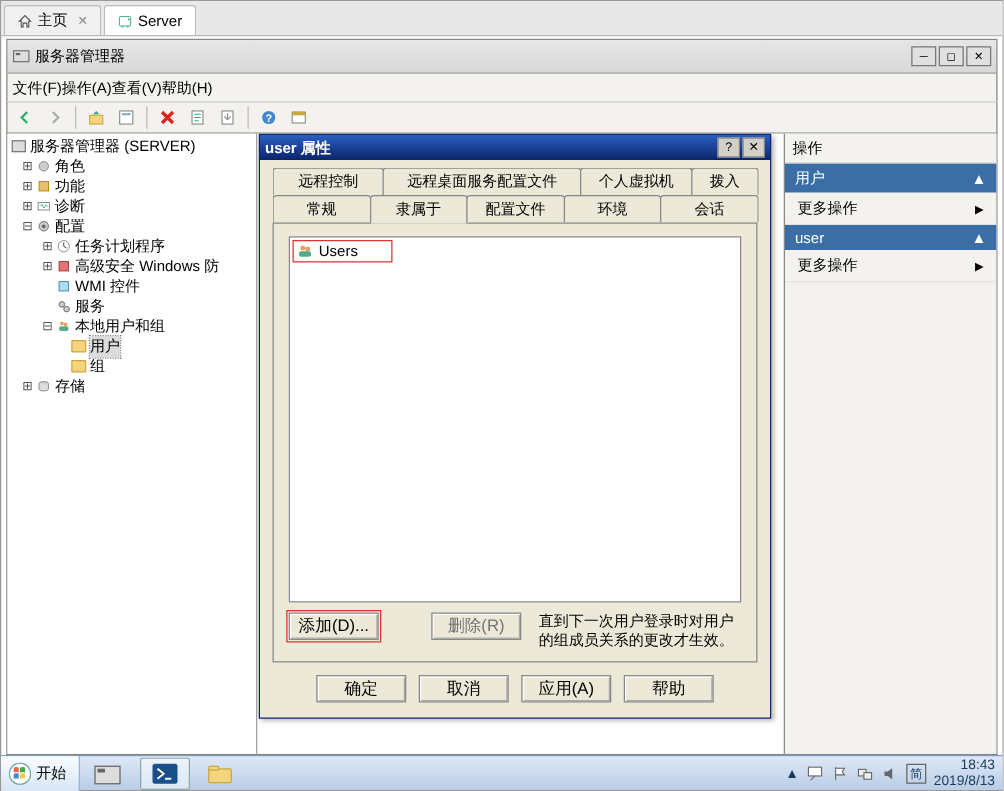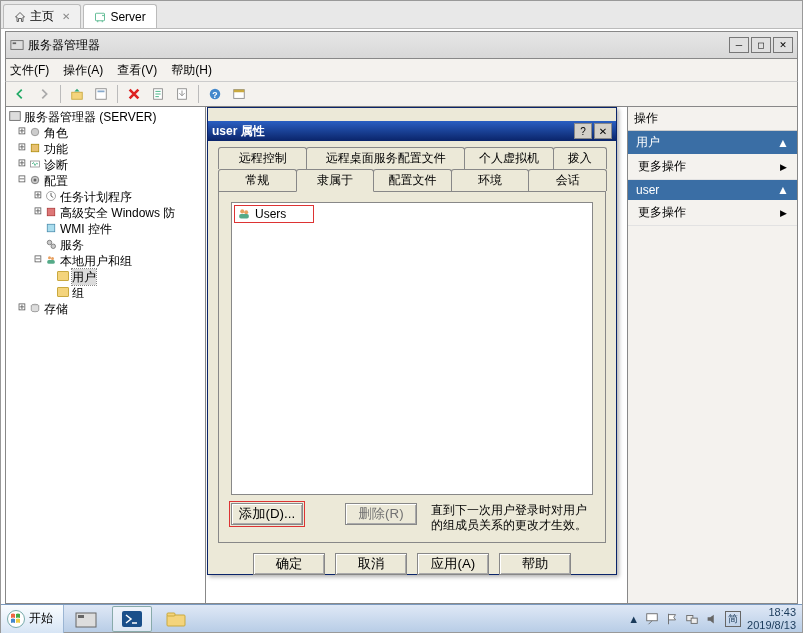--- a/index.html
+++ b/index.html
@@ -14,53 +14,53 @@
 .home-ico { width:12px; height:12px; display:inline-block; }
 .srv-ico { width:12px; height:12px; display:inline-block; }
 
 
 .sm-window { position: absolute; left: 4px; top: 30px; right: 4px; height: 28px; background: linear-gradient(#e6e6e6,#d8d8d8); border: 1px solid #888; display:flex; align-items:center; padding:0 4px; }
 .sm-title { margin-left: 4px; flex:1; }
 .win-btns { display:flex; gap:2px; }
 .win-btn { width:20px; height:16px; border:1px solid #777; background:#e0e0e0; display:flex; align-items:center; justify-content:center; font-size:9px; }
 
 
-.menubar { position:absolute; left:4px; top:58px; right:4px; height:22px; background:#f4f2ee; border-left:1px solid #888; border-right:1px solid #888; display:flex; align-items:center; padding-left:4px; gap:14px; }
+.menubar { position:absolute; left:4px; top:58px; right:4px; height:22px; background:#f4f2ee; border-left:1px solid #888; border-right:1px solid #888; display:flex; align-items:center; padding-left:4px; }
 .menubar span { cursor:default; }
 
 
 .toolbar { position:absolute; left:4px; top:80px; right:4px; height:26px; background:#f4f2ee; border:1px solid #888; border-top:1px solid #ccc; display:flex; align-items:center; padding-left:4px; gap:4px; }
 .tb-btn { width:20px; height:20px; display:flex; align-items:center; justify-content:center; border:1px solid transparent; }
 .tb-sep { width:1px; height:18px; background:#bbb; margin:0 2px; }
 
 
 .main-body { position:absolute; left:4px; top:106px; right:4px; bottom:28px; border:1px solid #888; border-top:none; background:#fff; display:flex; }
 
 
 .tree-panel { width:200px; border-right:1px solid #888; overflow:auto; background:#fff; padding:2px 0; }
-.tree-row { display:flex; height:16px; white-space:nowrap; }
+.tree-row { display:flex; align-items:center; height:16px; white-space:nowrap; }
 .tree-row .exp { width:12px; text-align:center; color:#555; font-size:10px; }
 .tree-row .ico { width:14px; height:14px; margin-right:2px; display:inline-flex; align-items:center; justify-content:center; }
 .tree-row.selected .lbl { background:#dcdcdc; outline:1px dotted #888; }
 .folder-ico { width:12px; height:10px; background:#f4d47c; border:1px solid #c9a93f; border-radius:1px; }
 
 
 .actions-panel { width:170px; border-left:1px solid #888; background:#f4f2ee; display:flex; flex-direction:column; }
 .actions-head { background:#f4f2ee; padding:3px 6px; font-weight:normal; border-bottom:1px solid #ccc; }
 .act-section-h { background:#3a6ea5; color:#fff; padding:3px 8px; display:flex; align-items:center; justify-content:space-between; }
 .act-section-h .arrow { color:#fff; }
 .act-item { padding:4px 10px; display:flex; align-items:center; justify-content:space-between; border-bottom:1px solid #e2e2e2; }
 .act-item .tri { font-size:9px; }
 
 
 .center-area { flex:1; background:#fff; }
 
 
 .dlg { position:absolute; left:206px; top:106px; width:410px; height:468px; background:#ece9d8; border:1px solid #0a246a; box-shadow:2px 2px 4px rgba(0,0,0,.3); }
-.dlg-title { height:20px; background:linear-gradient(#2a5fc2,#0a246a); color:#fff; display:flex; align-items:center; padding:0 4px; font-weight:bold; font-size:12px;margin-top:13px; }
+.dlg-title { height:20px; background:linear-gradient(#2a5fc2,#0a246a); color:#fff; display:flex; align-items:center; padding:0 4px; font-weight:bold; font-size:12px; }
 .dlg-title .sp { flex:1; }
 .dlg-title .tbtn { width:18px; height:16px; background:#d4d0c8; border:1px solid #888; color:#000; display:flex; align-items:center; justify-content:center; margin-left:2px; font-size:10px; font-weight:normal; }
 .dlg-body { padding:6px 10px 0 10px; height:calc(100% - 20px); display:flex; flex-direction:column; }
 .tab-rows { }
 .tab-row { display:flex; }
 .tabh { border:1px solid #888; border-bottom:none; background:#ece9d8; padding:2px 0; margin-right:-1px; font-size:12px; text-align:center; border-radius:3px 3px 0 0; flex:1; }
 .tabh.active { background:#ece9d8; position:relative; z-index:2; border-bottom:1px solid #ece9d8; margin-bottom:-1px; }
 .tab-page { border:1px solid #888; background:#ece9d8; flex:1; padding:10px 12px 8px 12px; display:flex; flex-direction:column; }
 .membox-label { margin-bottom:4px; }
 .membox { flex:1; background:#fff; border:1px solid #888; padding:2px; }

